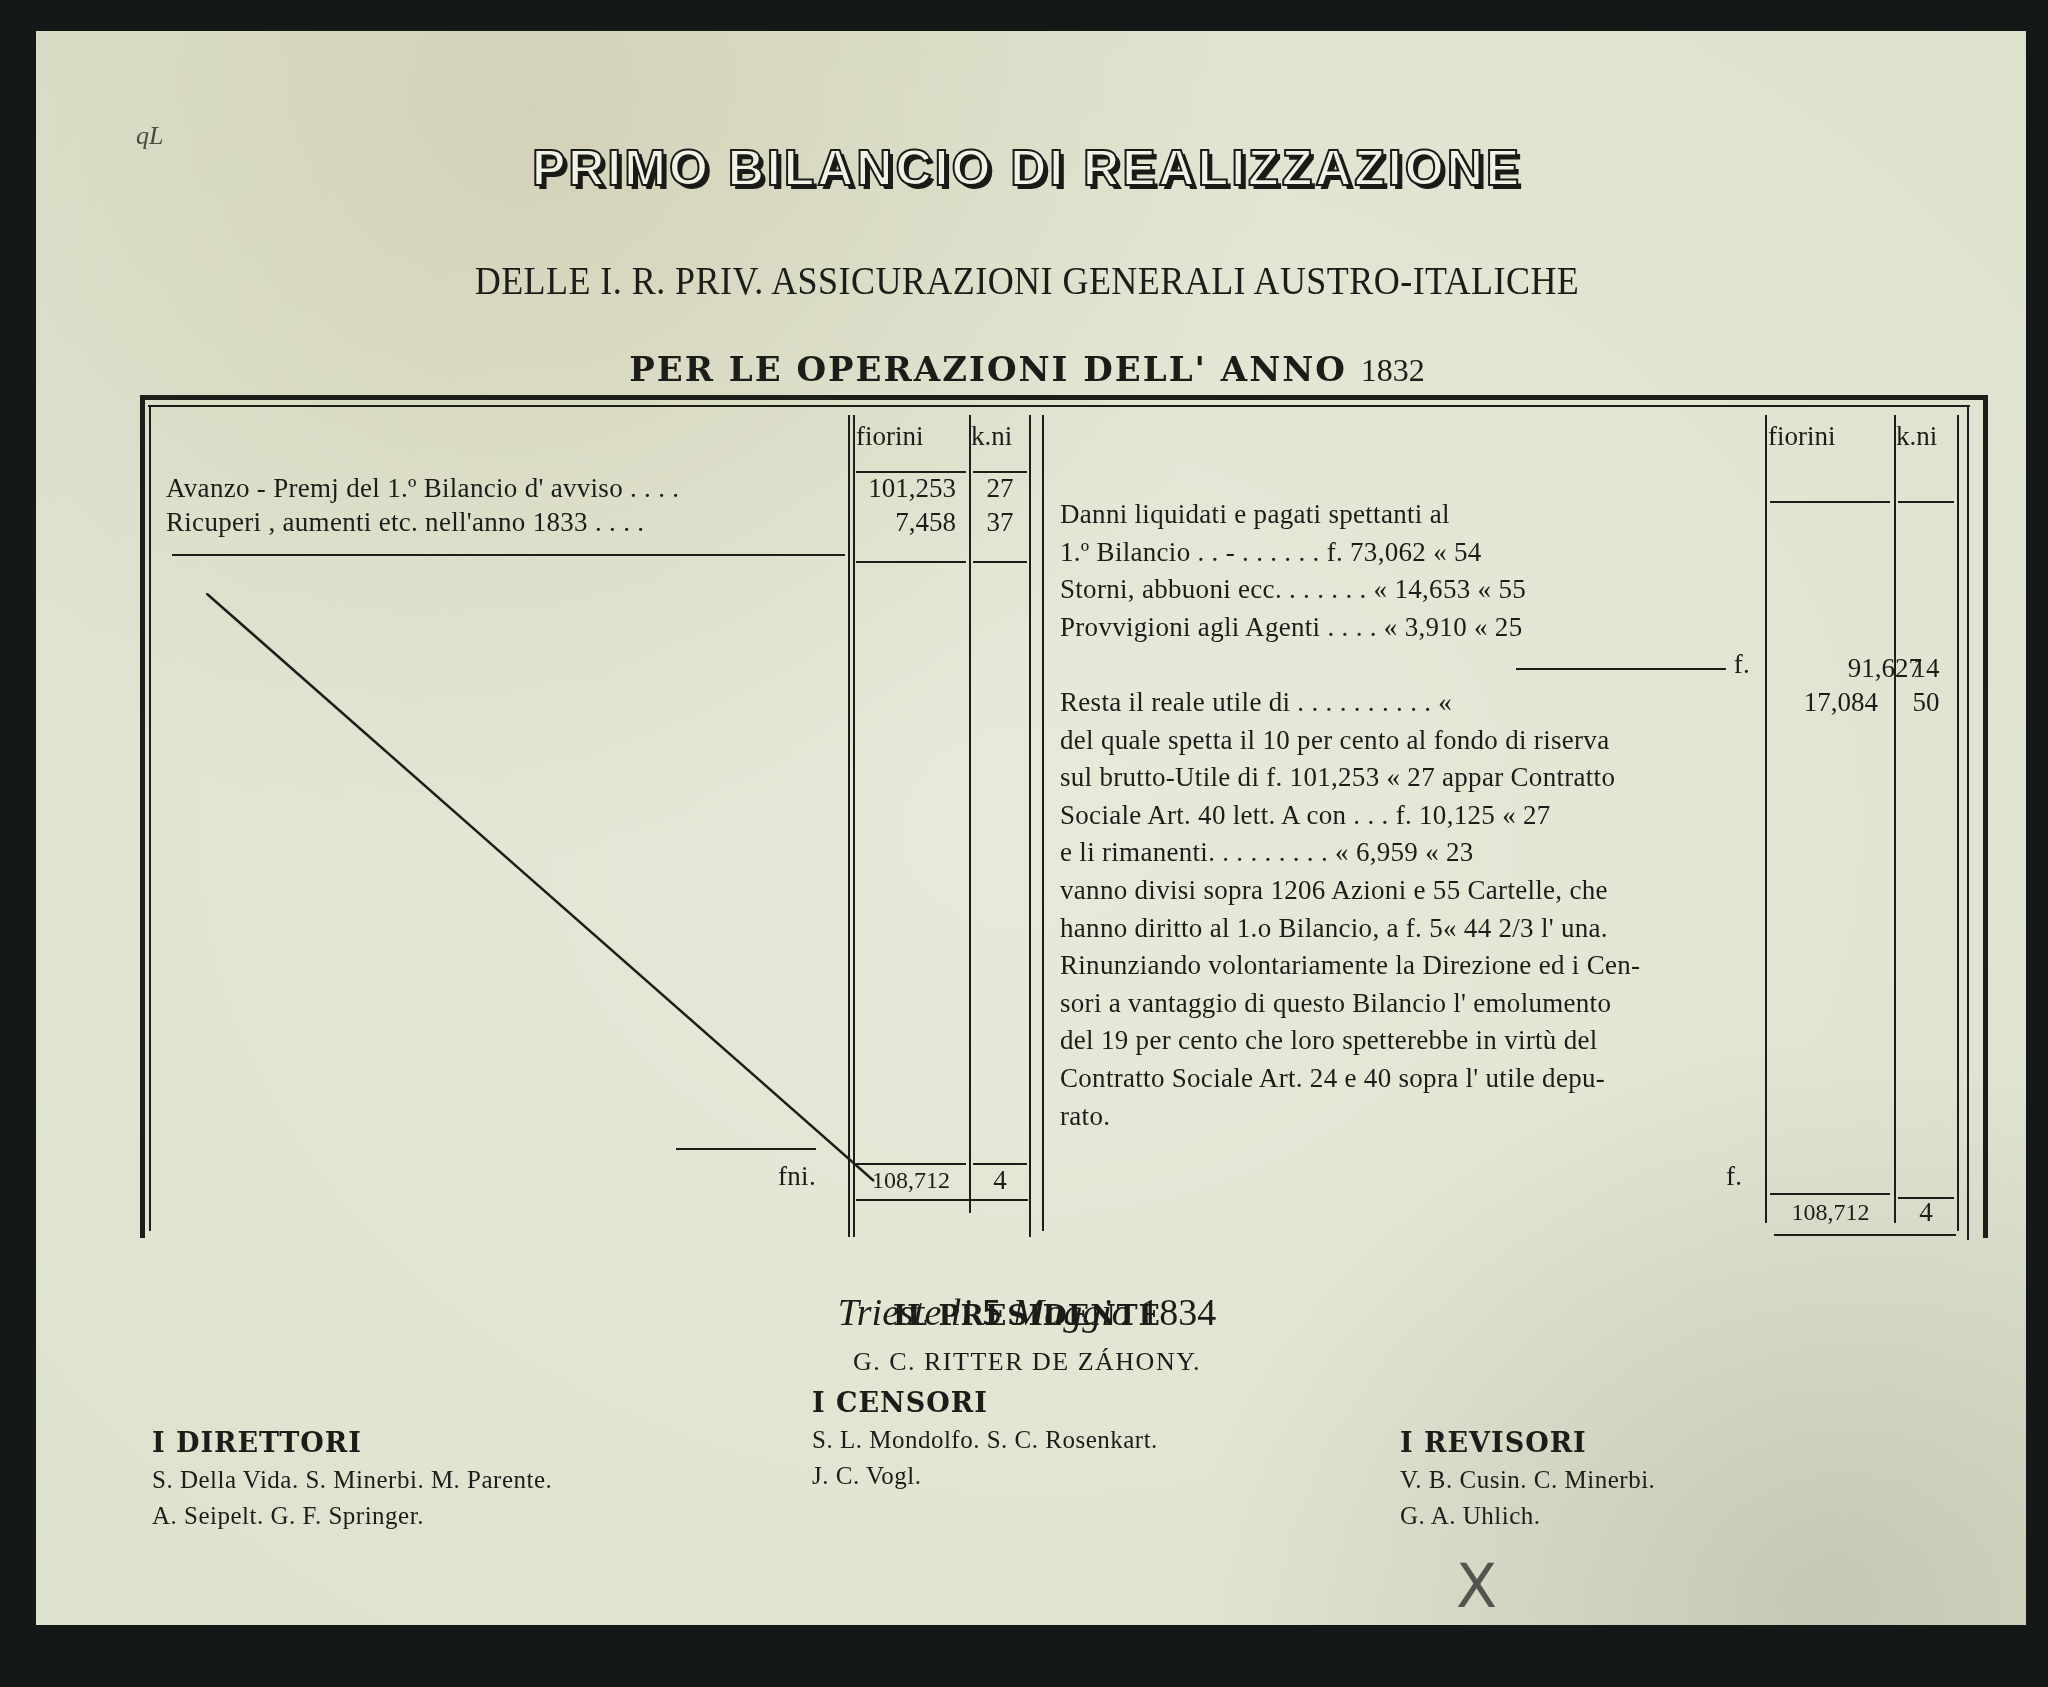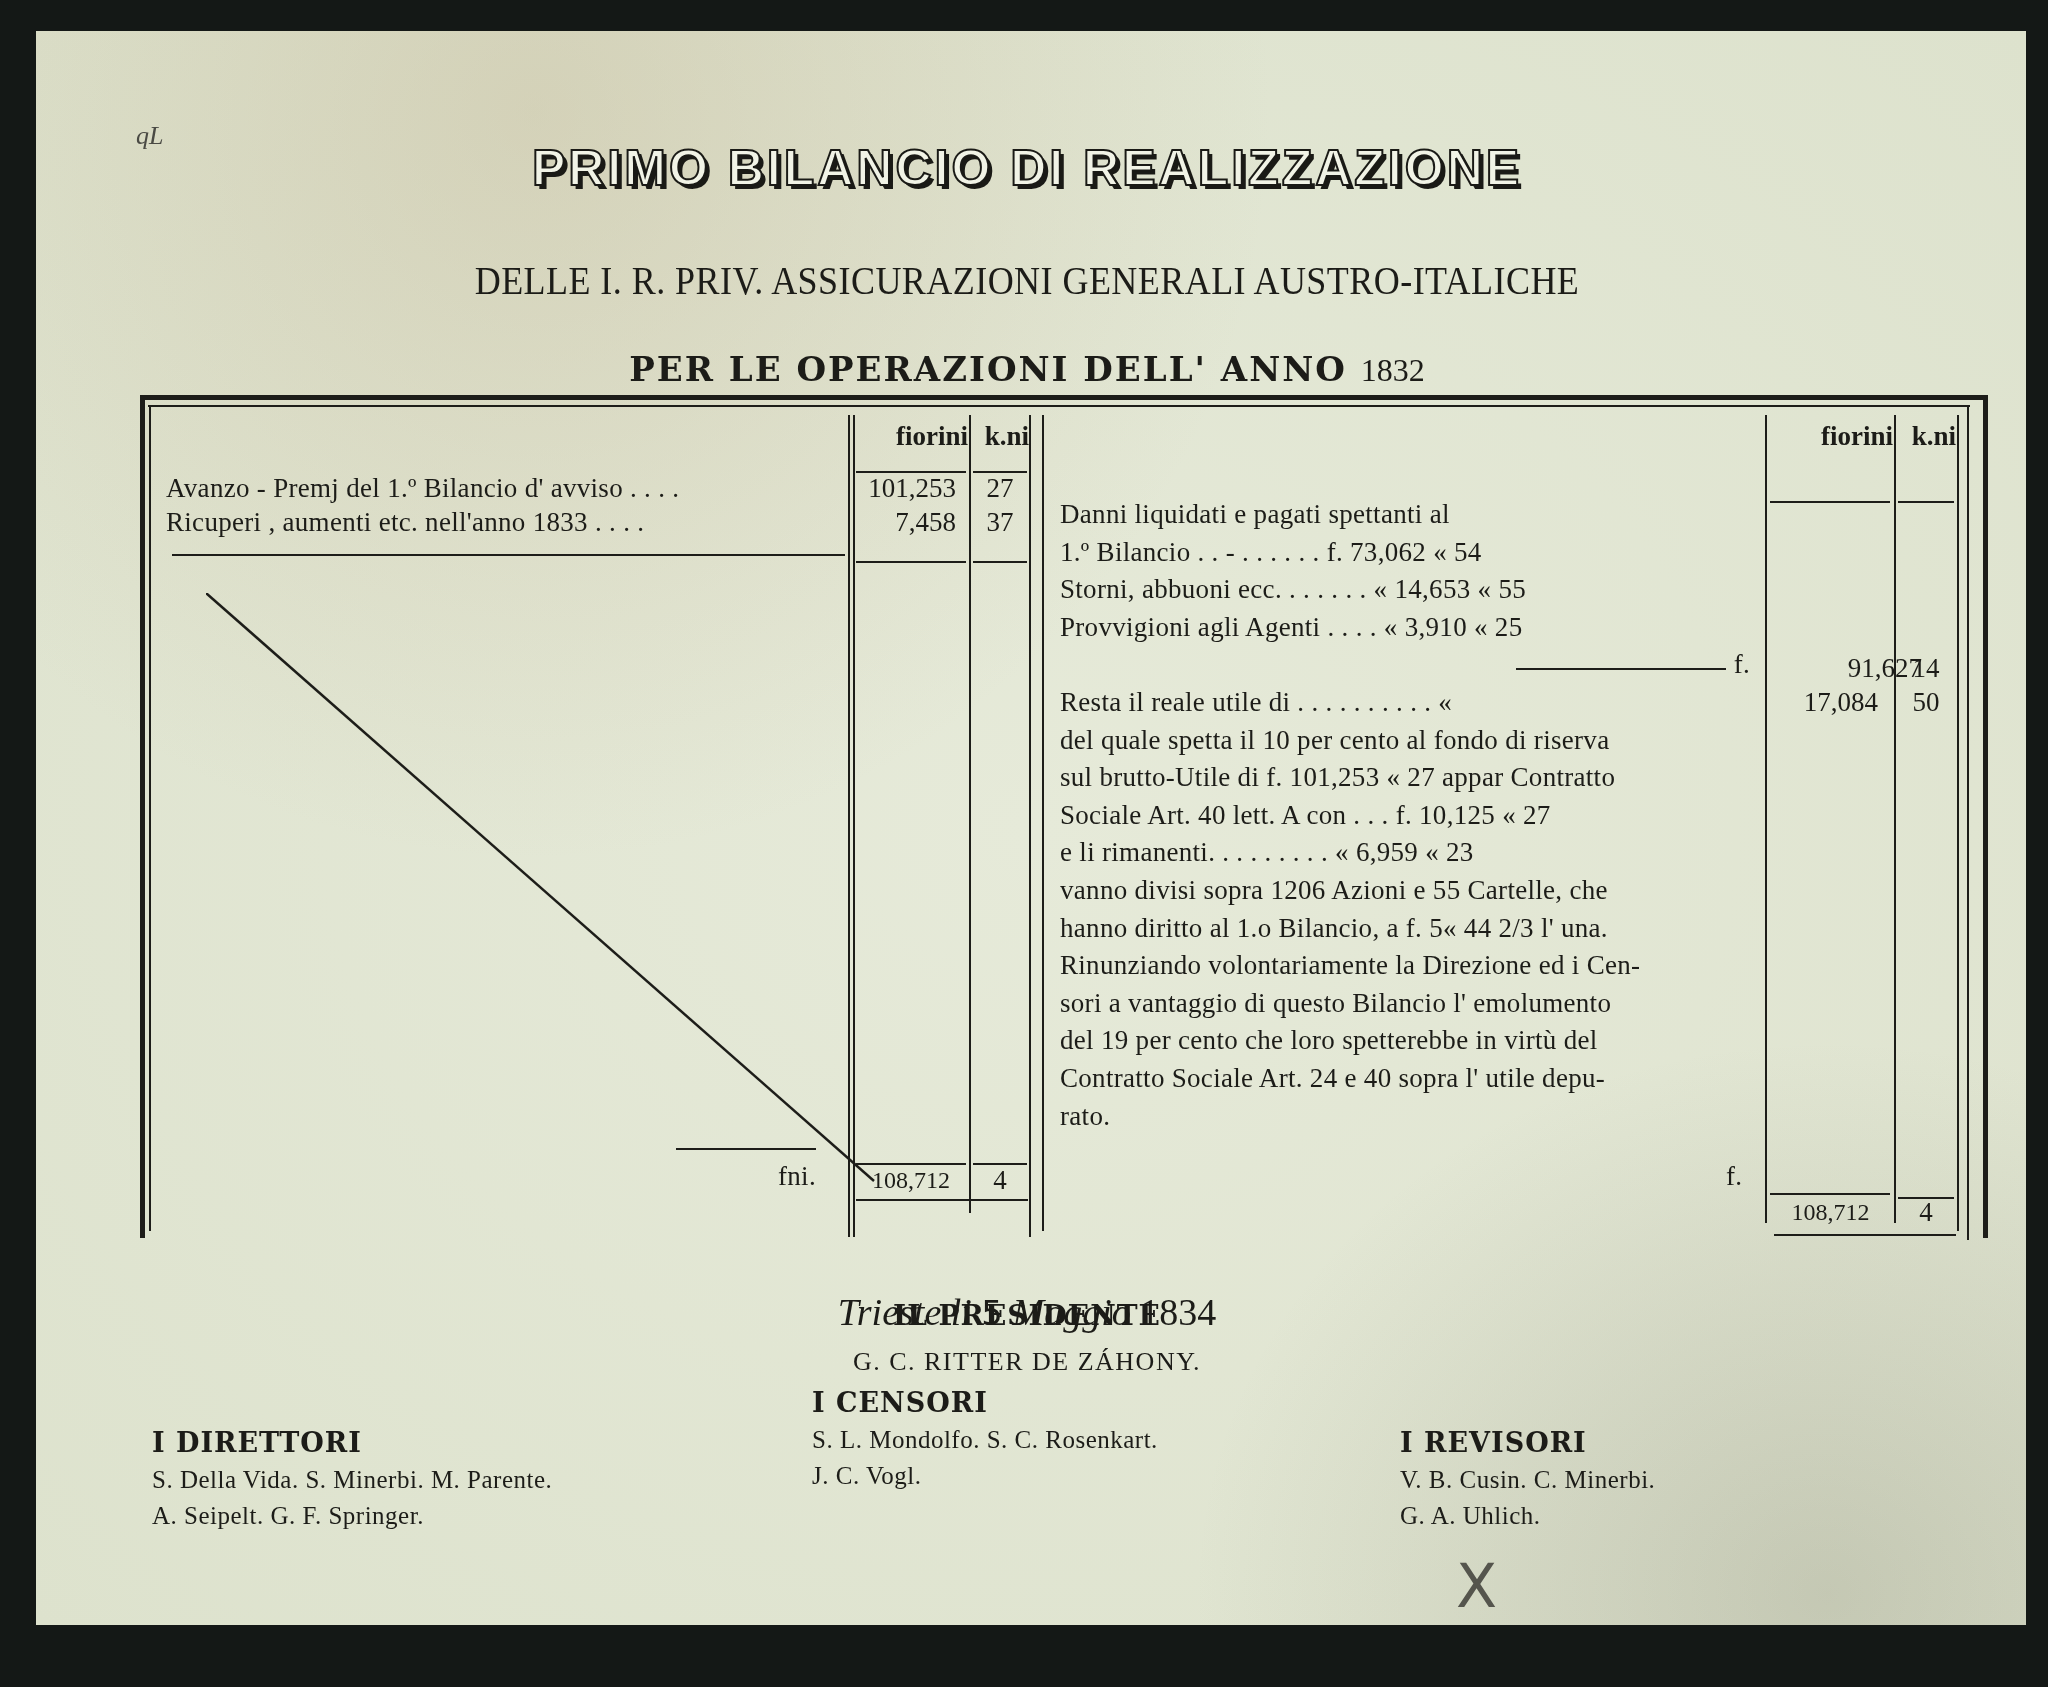--- a/index.html
+++ b/index.html
@@ -55,21 +55,21 @@
     border-left: 5px solid #1d1d19;
     border-right: 5px solid #1d1d19;
   }
   .frame-inner-top { left: 112px; top: 374px; width: 1822px; height: 0; border-top: 2px solid #1d1d19; }
   .frame-inner-left { left: 113px; top: 374px; width: 0; height: 826px; border-left: 2px solid #1d1d19; }
   .frame-inner-right { left: 1931px; top: 374px; width: 0; height: 835px; border-left: 2px solid #1d1d19; }
 
   .vline { width: 0; border-left: 2px solid #1d1d19; }
   .hline { height: 0; border-top: 2px solid #1d1d19; }
 
-  .col-head { font-size: 27px; text-align: right; font-weight: bold; }
+  .col-head { font-size: 27px; text-align: left; }
   .row-text { font-size: 27px; white-space: nowrap; letter-spacing: 0.3px; }
   .num { font-size: 27px; text-align: right; white-space: nowrap; }
   .num-c { font-size: 27px; text-align: center; white-space: nowrap; }
 
   .diag { left: 170px; top: 562px; width: 680px; height: 590px; }
 
   .date { left: 0; width: 1982px; top: 1259px; font-size: 38px; font-style: italic; }
   .date .n { font-style: normal; font-family: "DejaVu Sans", sans-serif; font-size: 34px; }
   .pres-title { left: 0; width: 1982px; top: 1268px; font-family: "DejaVu Serif", serif; font-weight: bold; font-size: 28px; letter-spacing: 1px; }
   .pres-name { left: 0; width: 1982px; top: 1316px; font-size: 26px; letter-spacing: 1.5px; }

